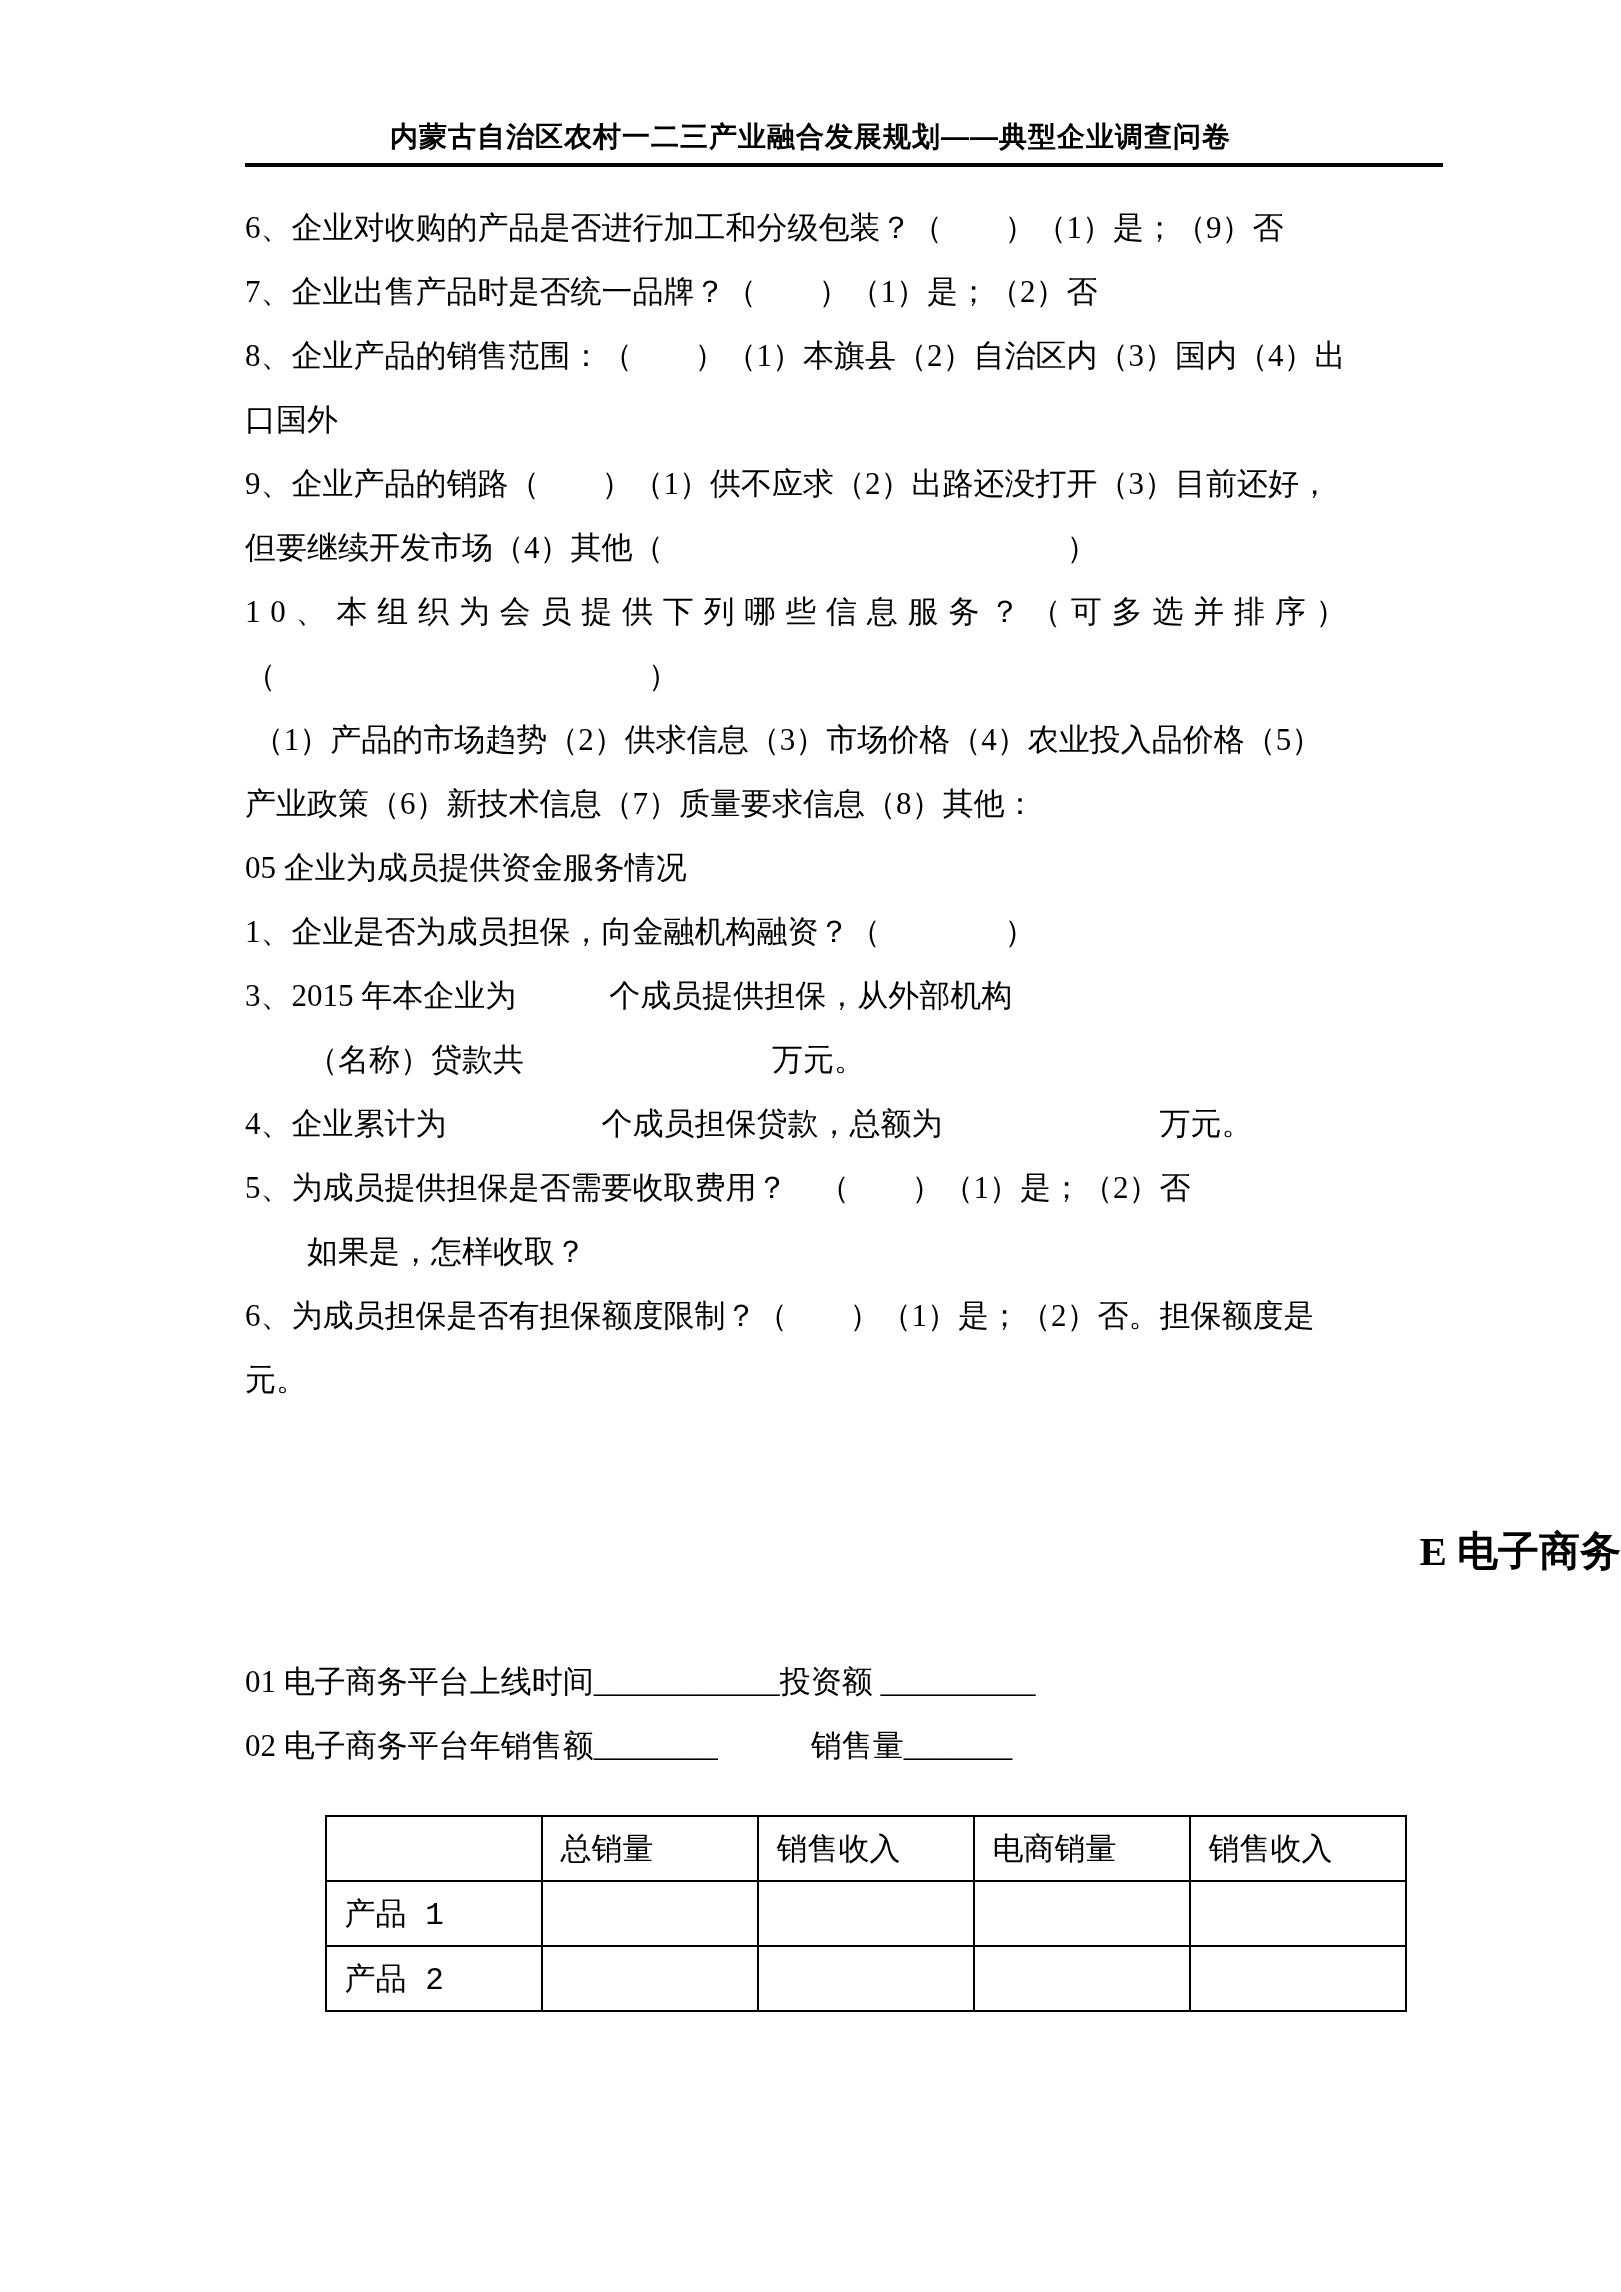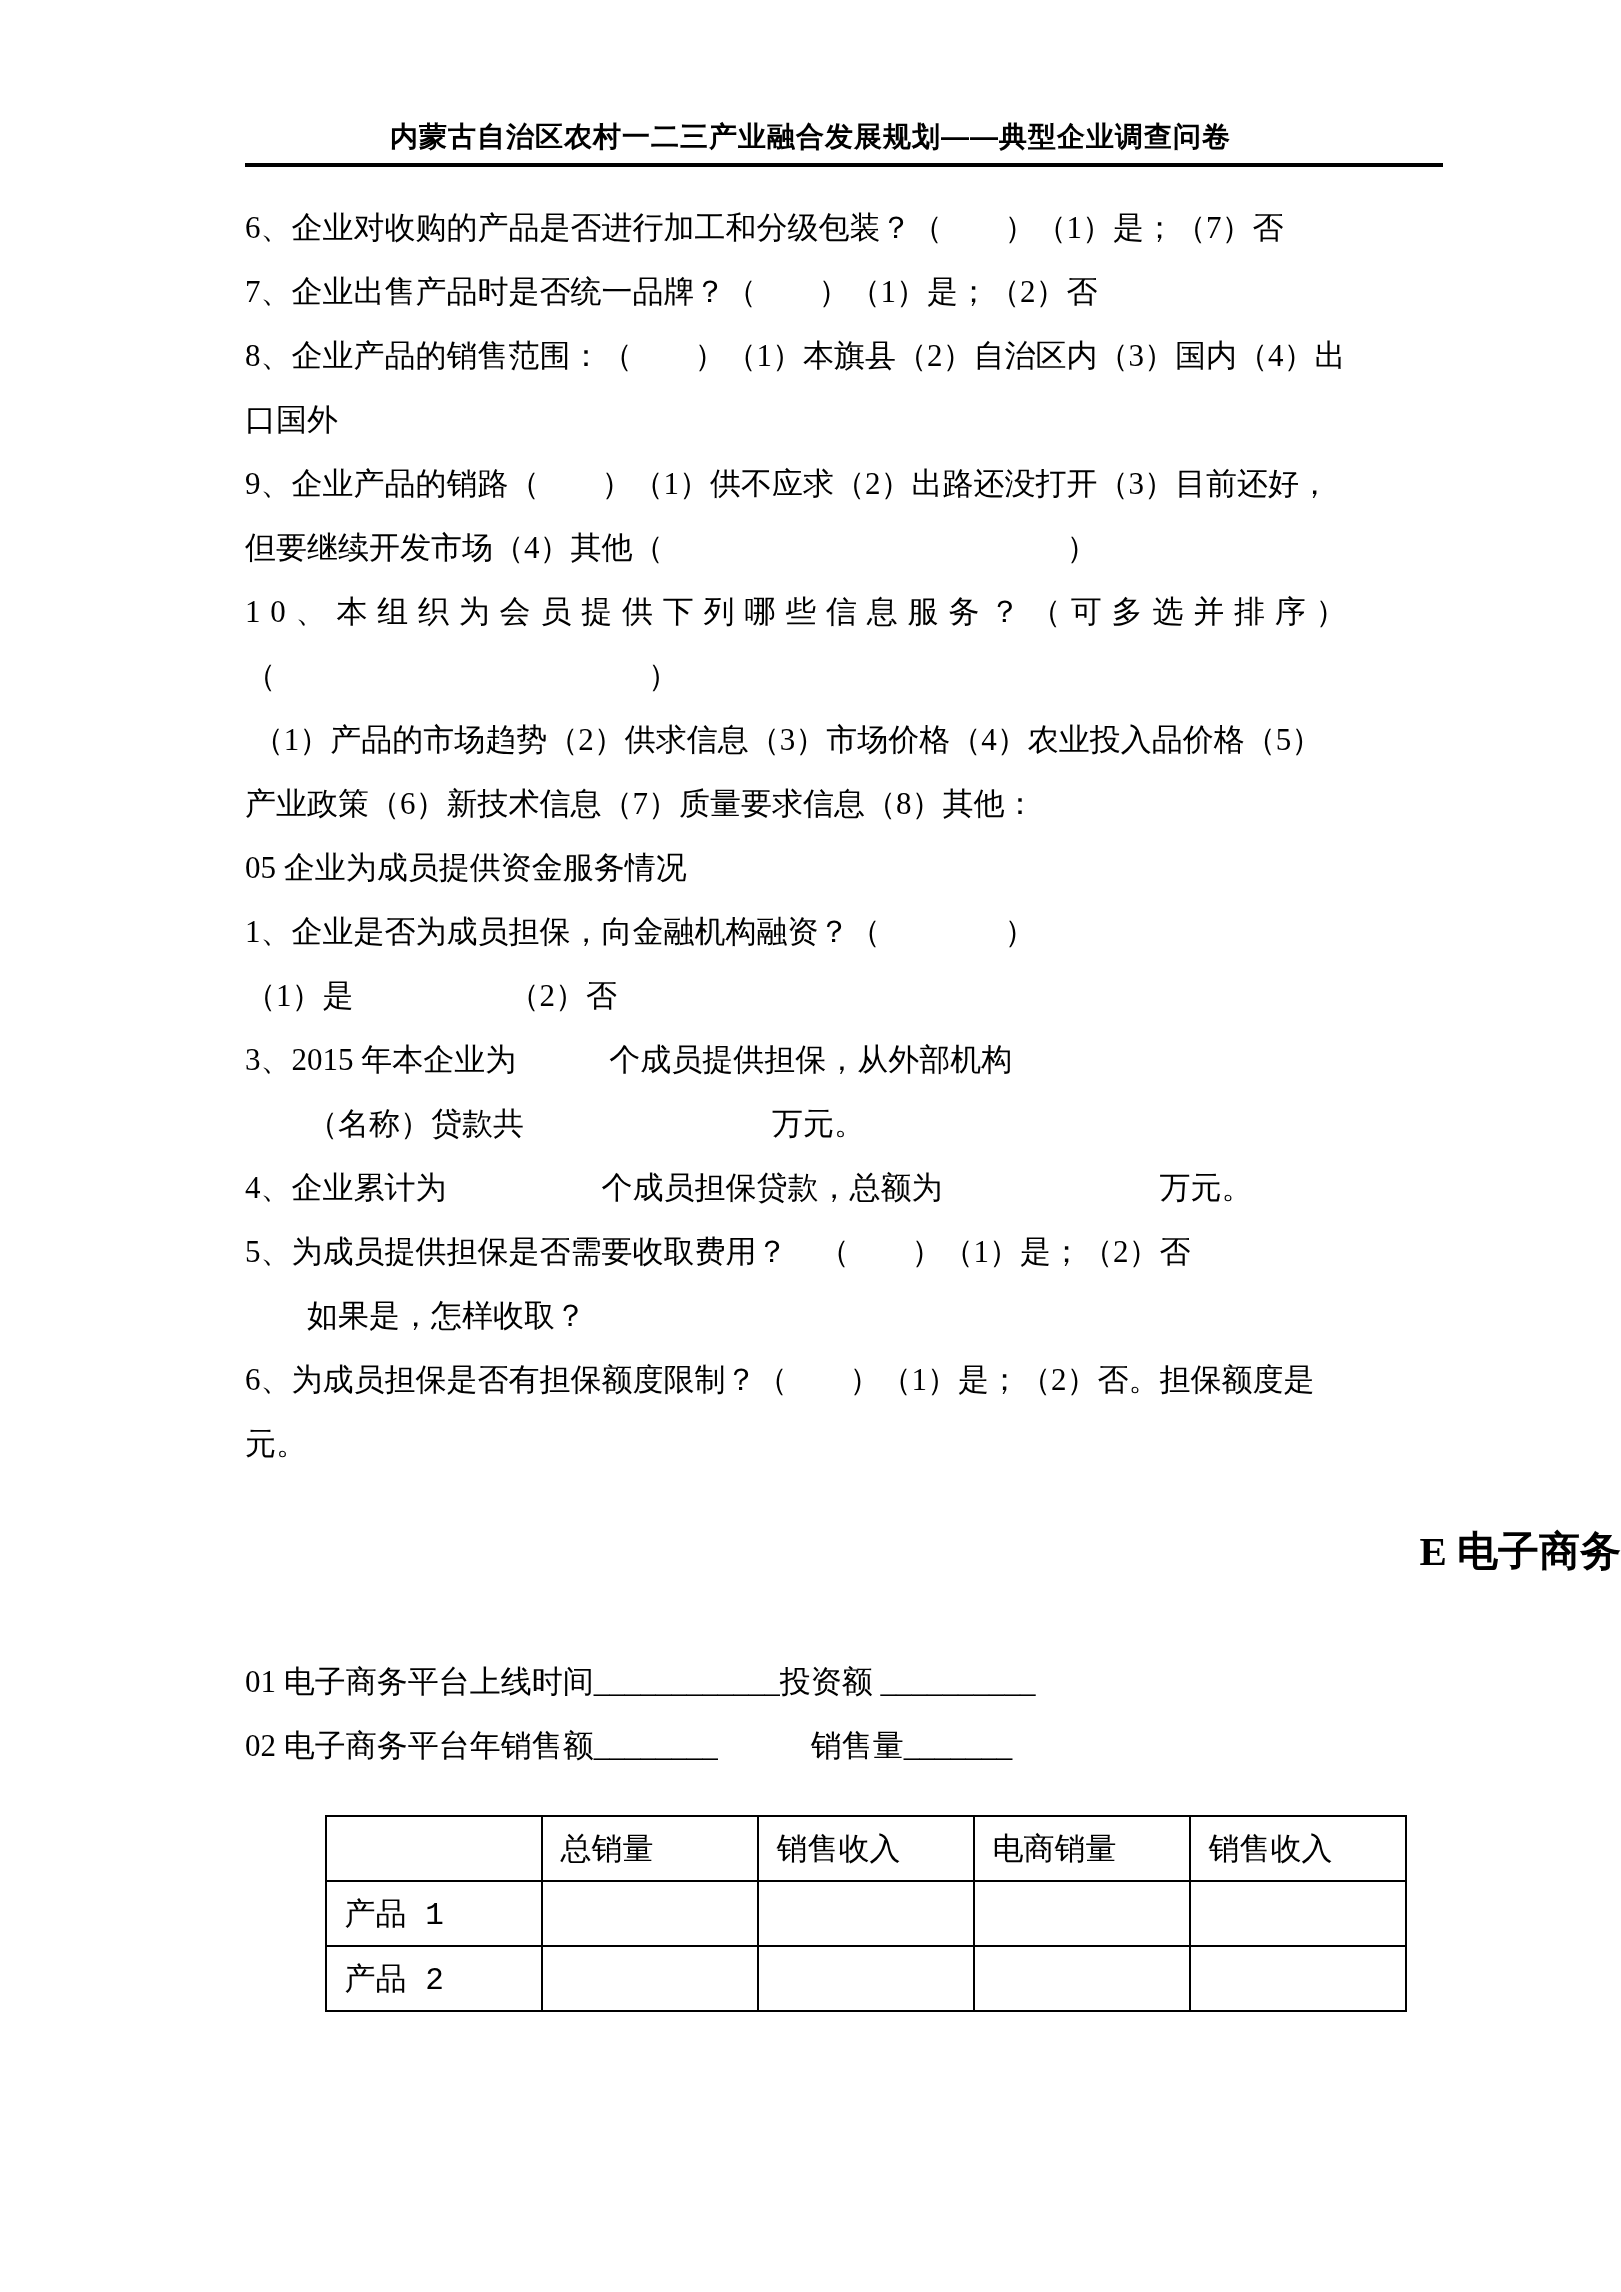--- a/index.html
+++ b/index.html
@@ -58,33 +58,32 @@
 </head>
 <body>
 
 <div class="page">
 
   <div class="doc-header">内蒙古自治区农村一二三产业融合发展规划——典型企业调查问卷</div>
 
   <div class="header-rule"></div>
 
   <div class="body-text">
-      <div class="line">6、企业对收购的产品是否进行加工和分级包装？（　　）（1）是；（7）否</div>
+      <div class="line">6、企业对收购的产品是否进行加工和分级包装？（　　）（1）是；（9）否</div>
       <div class="line">7、企业出售产品时是否统一品牌？（　　）（1）是；（2）否</div>
       <div class="line">8、企业产品的销售范围：（　　）（1）本旗县（2）自治区内（3）国内（4）出</div>
       <div class="line">口国外</div>
       <div class="line">9、企业产品的销路（　　）（1）供不应求（2）出路还没打开（3）目前还好，</div>
       <div class="line">但要继续开发市场（4）其他（　　　　　　　　　　　　　）</div>
       <div class="line spread">10、本组织为会员提供下列哪些信息服务？（可多选并排序）</div>
       <div class="line">（　　　　　　　　　　　　）</div>
       <div class="line"> （1）产品的市场趋势（2）供求信息（3）市场价格（4）农业投入品价格（5）</div>
       <div class="line">产业政策（6）新技术信息（7）质量要求信息（8）其他：</div>
       <div class="line">05 企业为成员提供资金服务情况</div>
       <div class="line">1、企业是否为成员担保，向金融机构融资？（　　　　）</div>
-      <div class="line">（1）是　　　　　（2）否</div>
       <div class="line">3、2015 年本企业为　　　个成员提供担保，从外部机构</div>
       <div class="line">　　（名称）贷款共　　　　　　　　万元。</div>
       <div class="line">4、企业累计为　　　　　个成员担保贷款，总额为　　　　　　　万元。</div>
       <div class="line">5、为成员提供担保是否需要收取费用？　（　　）（1）是；（2）否</div>
       <div class="line">　　如果是，怎样收取？</div>
       <div class="line">6、为成员担保是否有担保额度限制？（　　）（1）是；（2）否。担保额度是</div>
       <div class="line">元。</div>
     </div>
 
   <div class="section-heading">E 电子商务</div>

